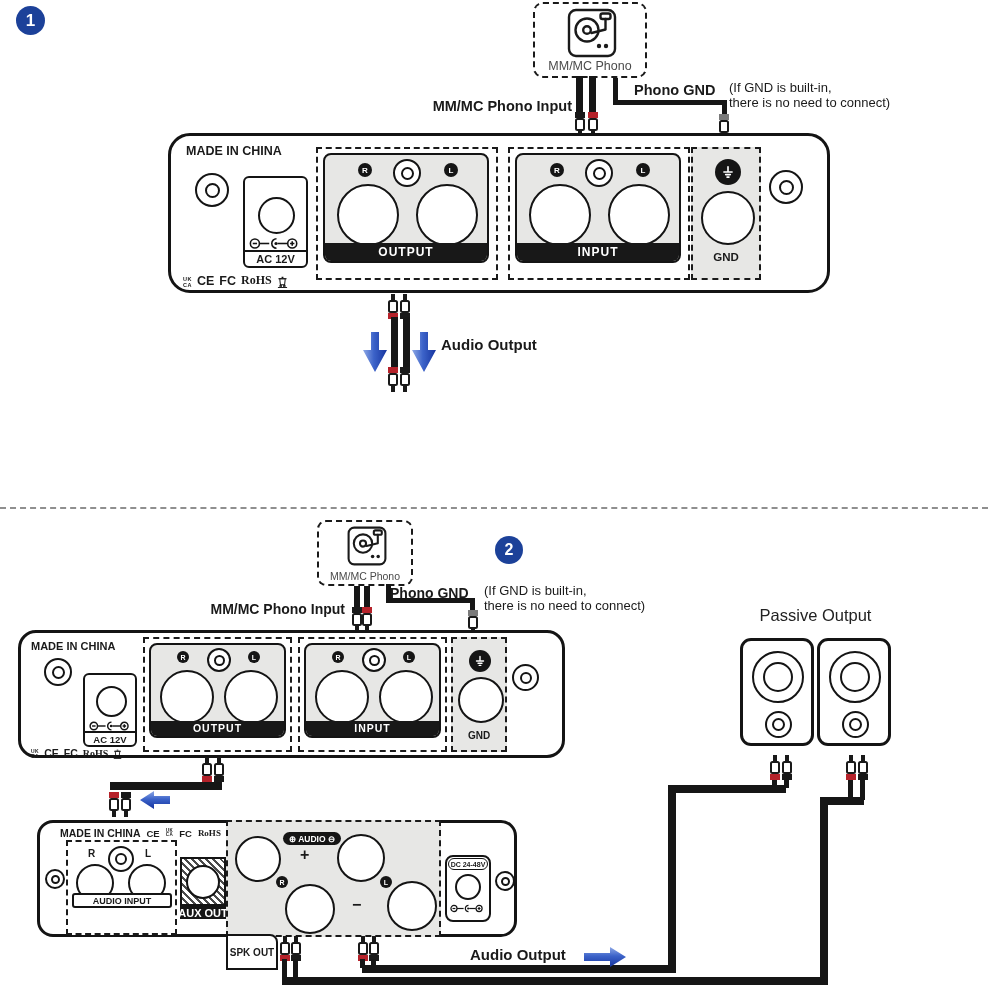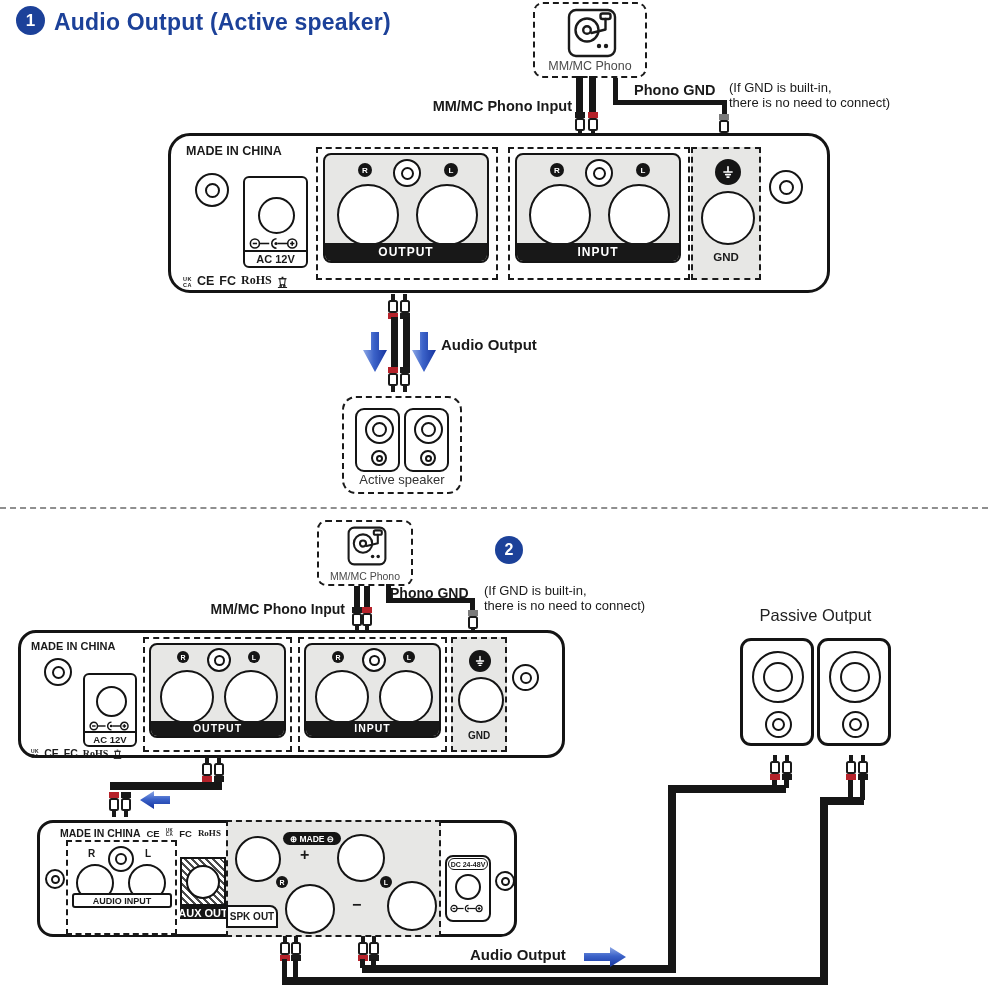--- a/index.html
+++ b/index.html
@@ -67,21 +67,20 @@
     </linearGradient>
     <linearGradient id="abh" x1="0" y1="0" x2="0" y2="1">
       <stop offset="0" stop-color="#8fa9e6"></stop>
           <stop offset="0.45" stop-color="#3c63c9"></stop>
           <stop offset="1" stop-color="#16349f"></stop>
     </linearGradient>
   </defs>
 </svg>
 
 <div class="badge" style="left:16px;top:6px;width:29px;height:29px;font-size:17px">1</div>
-<div class="stitle" style="left:54px;top:9px;font-size:23px">Audio Output (Active speaker)</div>
 
 <div class="ttbox" style="left:533px;top:2px;width:114px;height:76px">
   <svg class="abs" style="left:32px;top:4px" width="50" height="50" viewBox="0 0 50 50" fill="none" stroke="#1a1a1a" stroke-width="2.4" stroke-linecap="round" stroke-linejoin="round">
     <rect x="2" y="2" width="46" height="46" rx="7"></rect>
     <circle cx="20" cy="22" r="11.5"></circle>
         <circle cx="20" cy="22" r="3.8"></circle>
     <rect x="33.5" y="5.5" width="10" height="5.5" rx="2"></rect>
     <path d="M38.5 11v10.5L24.5 25"></path>
     <circle cx="32" cy="38" r="2.2" fill="#1a1a1a" stroke="none"></circle>
     <circle cx="39" cy="38" r="2.2" fill="#1a1a1a" stroke="none"></circle>
@@ -219,39 +218,20 @@
     </div>
 
 <svg class="abs" style="left:363px;top:332px" width="24" height="40" viewBox="0 0 24 40">
       <path d="M8 0h8v18h8L12 40 0 18h8z" fill="url(#abv)"></path>
     </svg>
 <svg class="abs" style="left:412px;top:332px" width="24" height="40" viewBox="0 0 24 40">
       <path d="M8 0h8v18h8L12 40 0 18h8z" fill="url(#abv)"></path>
     </svg>
 <div class="lbl bold" style="left:441px;top:336px;font-size:15px">Audio Output</div>
 
-<div class="ttbox" style="left:342px;top:396px;width:120px;height:98px;border-radius:14px">
-  <div class="spk" style="left:11px;top:10px;width:45px;height:64px">
-    <div class="dcir" style="left:8px;top:5px;width:29px;height:29px;border-width:2.2px">
-          <i style="width:15px;height:15px"></i>
-        </div>
-    <div class="dcir" style="left:14px;top:40px;width:16px;height:16px;border-width:2.2px">
-          <i style="width:7px;height:7px"></i>
-        </div>
-  </div>
-  <div class="spk" style="left:60px;top:10px;width:45px;height:64px">
-    <div class="dcir" style="left:8px;top:5px;width:29px;height:29px;border-width:2.2px">
-          <i style="width:15px;height:15px"></i>
-        </div>
-    <div class="dcir" style="left:14px;top:40px;width:16px;height:16px;border-width:2.2px">
-          <i style="width:7px;height:7px"></i>
-        </div>
-  </div>
-  <div class="lbl" style="left:0;right:0;bottom:5px;text-align:center;font-size:13px;color:#333">Active speaker</div>
-</div>
 
 <div class="divider" style="left:0;top:507px;width:988px"></div>
 
 <div class="badge" style="left:495px;top:536px;width:28px;height:28px;font-size:16px">2</div>
 
 <div class="ttbox" style="left:317px;top:520px;width:96px;height:66px;border-radius:9px">
   <svg class="abs" style="left:28px;top:4px" width="40" height="40" viewBox="0 0 50 50" fill="none" stroke="#1a1a1a" stroke-width="2.6" stroke-linecap="round" stroke-linejoin="round">
     <rect x="2" y="2" width="46" height="46" rx="7"></rect>
     <circle cx="20" cy="22" r="11.5"></circle>
         <circle cx="20" cy="22" r="3.8"></circle>
@@ -427,30 +407,30 @@
     <div class="jack" style="left:60px;top:22px;width:38px;height:38px"></div>
     <div class="wbox" style="left:4px;top:51px;width:100px;height:15px;font-size:9px;border-radius:3px">AUDIO INPUT</div>
   </div>
 
   <div class="hatch" style="left:140px;top:34px;width:46px;height:49px">
     <div class="jack" style="left:4px;top:6px;width:34px;height:34px"></div>
   </div>
   <div class="blkpill" style="left:140px;top:83px;width:46px;height:13px;font-size:11px;border-radius:0">AUX OUT</div>
 
   <div class="dash gray" style="left:186px;top:-3px;width:215px;height:117px">
-    <div class="blkpill" style="left:55px;top:10px;width:58px;height:13px;font-size:8.5px">⊕ MADE ⊖</div>
+    <div class="blkpill" style="left:55px;top:10px;width:58px;height:13px;font-size:8.5px">⊕ AUDIO ⊖</div>
     <div class="jack" style="left:7px;top:14px;width:46px;height:46px"></div>
     <div class="jack" style="left:109px;top:12px;width:48px;height:48px"></div>
     <div class="jack" style="left:57px;top:62px;width:50px;height:50px"></div>
     <div class="jack" style="left:159px;top:59px;width:50px;height:50px"></div>
     <span class="lbl bold" style="left:72px;top:24px;font-size:16px">+</span>
     <span class="lbl bold" style="left:124px;top:74px;font-size:16px">−</span>
     <div class="dot" style="left:48px;top:54px;width:12px;height:12px;font-size:7px">R</div>
     <div class="dot" style="left:152px;top:54px;width:12px;height:12px;font-size:7px">L</div>
-    <div class="wbox" style="left:-2px;top:83px;width:52px;height:23px;font-size:10px;border-width:2.5px;border-radius:0 8px 0 0">SPK OUT</div>
+    <div class="wbox" style="left:-2px;top:112px;width:52px;height:36px;font-size:10px;border-width:2.5px;border-radius:0 8px 0 0">SPK OUT</div>
   </div>
 
   <div class="abs" style="left:405px;top:32px;width:46px;height:67px;border:2.5px solid #141414;border-radius:8px">
     <div class="wbox" style="left:1px;top:1px;width:40px;height:12px;font-size:7px;border-width:1.5px;border-radius:6px">DC 24-48V</div>
     <div class="jack" style="left:8px;top:17px;width:26px;height:26px"></div>
     <svg class="abs" style="left:3px;top:46px" width="37" height="11" viewBox="0 0 56 14" fill="none" stroke="#141414" stroke-width="1.8">
       <circle cx="6" cy="7" r="4.6"></circle>
           <path d="M3.8 7h4.4"></path>
           <path d="M10.6 7h10"></path>
       <path d="M28 2.2a4.8 4.8 0 1 0 0 9.6"></path>

